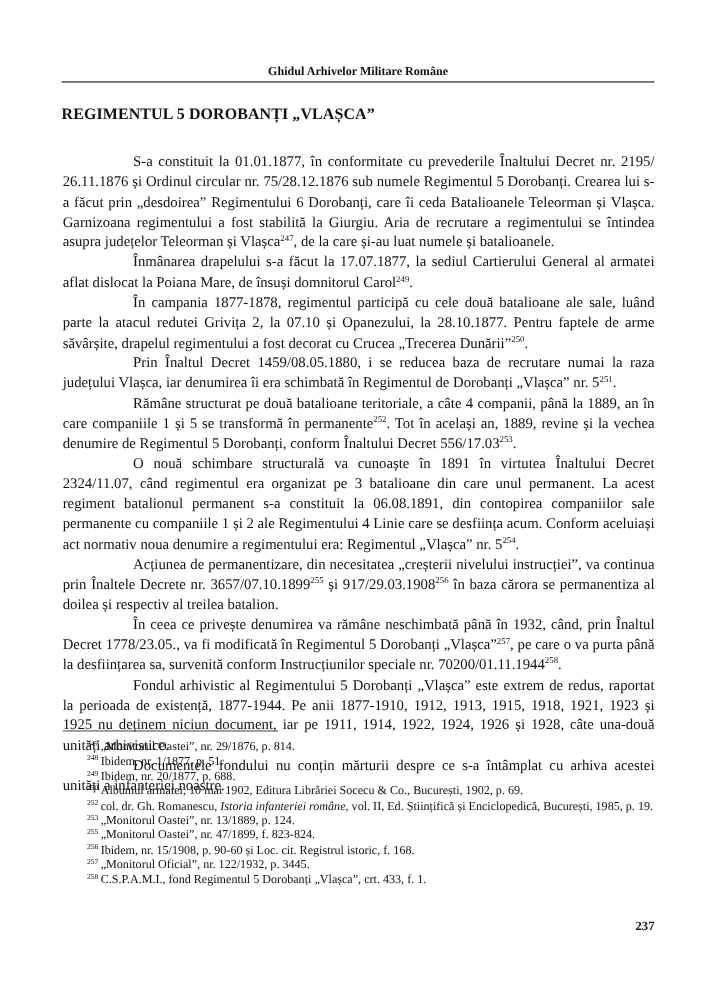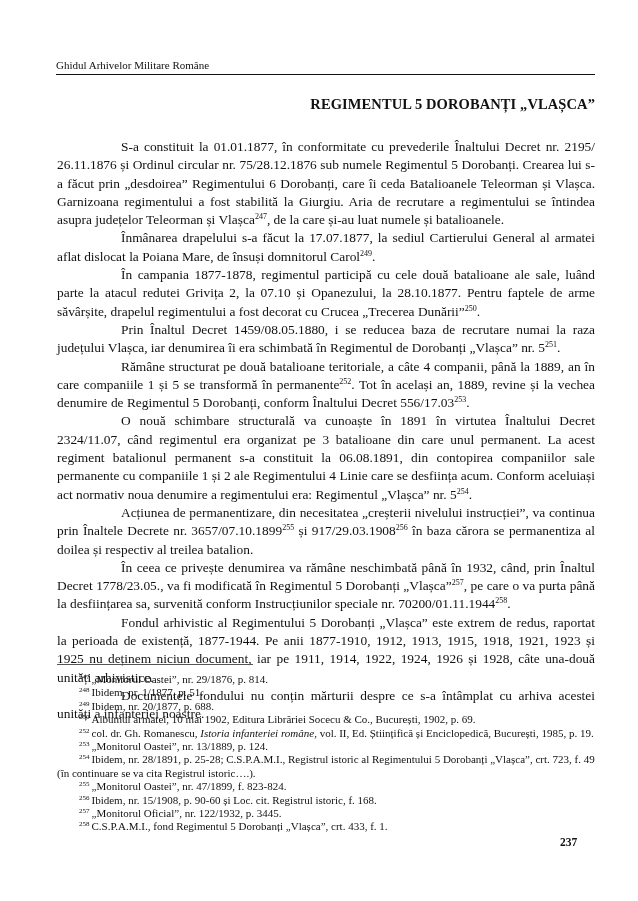--- a/index.html
+++ b/index.html
@@ -1,35 +1,35 @@
 <!DOCTYPE html>
 <html><head>
 <meta charset="utf-8">
 <style>
   html, body { margin:0; padding:0; background:#ffffff; }
   body { width:638px; height:901px; position:relative; overflow:hidden;
          font-family:"Liberation Serif", "DejaVu Serif", serif; color:#111; }
-  .header { position:absolute; left:56px; top:58px; width:539px; text-align:left;
-            font-size:11px; font-weight:normal; line-height:14px; }
+  .header { position:absolute; left:56px; top:58px; width:539px; text-align:center;
+            font-size:11px; font-weight:bold; line-height:14px; }
   .header-rule { position:absolute; left:56px; top:74px; width:539px; height:0;
                  border-top:1px solid #111; }
-  .title { position:absolute; left:56px; top:96px; width:539px; text-align:right;
+  .title { position:absolute; left:56px; top:96px; width:539px; text-align:left;
            font-size:14.5px; font-weight:bold; letter-spacing:0.1px; }
   .body { position:absolute; left:57px; top:138px; width:538px;
           font-size:13.4px; line-height:18.3px; text-align:justify; }
   .body p { margin:0; text-indent:64px; }
   sup { font-size:8px; line-height:0; vertical-align:5px; }
   .fn-rule { position:absolute; left:57px; top:664px; width:196px; height:0;
              border-top:1px solid #555; }
   .footnotes { position:absolute; left:57px; top:673px; width:538px;
                font-size:11px; line-height:13.4px; }
   .footnotes .fn { padding-left:22px; text-indent:0; }
   .footnotes .fn.wrap { padding-left:0; text-indent:22px; }
   .footnotes sup { font-size:7px; vertical-align:4px; margin-right:2px; }
-  .page-num { position:absolute; left:560px; top:836px; width:35px; 
+  .page-num { position:absolute; left:560px; top:836px; width:35px; text-align:right;
               font-size:11.5px; font-weight:bold; }
 </style>
 </head>
 <body>
 
 <div class="header">Ghidul Arhivelor Militare Române</div>
 <div class="header-rule"></div>
 
 <div class="title">REGIMENTUL 5 DOROBANȚI „VLAȘCA”</div>
 
@@ -47,20 +47,19 @@
   </div>
 
 <div class="fn-rule"></div>
 <div class="footnotes" id="footnotes">
     <div class="fn"><sup>247</sup><span>„Monitorul Oastei”, nr. 29/1876, p. 814.</span></div>
     <div class="fn"><sup>248</sup><span>Ibidem, nr. 1/1877, p. 51.</span></div>
     <div class="fn"><sup>249</sup><span>Ibidem, nr. 20/1877, p. 688.</span></div>
     <div class="fn"><sup>250</sup><span>Albumul armatei, 10 mai 1902, Editura Librăriei Socecu &amp; Co., București, 1902, p. 69.</span></div>
     <div class="fn"><sup>252</sup><span>col. dr. Gh. Romanescu, </span><i>Istoria infanteriei române</i><span>, vol. II, Ed. Științifică și Enciclopedică, București, 1985, p. 19.</span></div>
     <div class="fn"><sup>253</sup><span>„Monitorul Oastei”, nr. 13/1889, p. 124.</span></div>
-    <div class="fn wrap"><sup>254</sup><span>Ibidem, nr. 28/1891, p. 25-28; C.S.P.A.M.I., Registrul istoric al Regimentului 5 Dorobanți „Vlașca”, crt. 723, f. 49 (în continuare se va cita Registrul istoric….).</span></div>
     <div class="fn"><sup>255</sup><span>„Monitorul Oastei”, nr. 47/1899, f. 823-824.</span></div>
     <div class="fn"><sup>256</sup><span>Ibidem, nr. 15/1908, p. 90-60 și Loc. cit. Registrul istoric, f. 168.</span></div>
     <div class="fn"><sup>257</sup><span>„Monitorul Oficial”, nr. 122/1932, p. 3445.</span></div>
     <div class="fn"><sup>258</sup><span>C.S.P.A.M.I., fond Regimentul 5 Dorobanți „Vlașca”, crt. 433, f. 1.</span></div>
   </div>
 
 <div class="page-num">237</div>
 
 </body></html>

